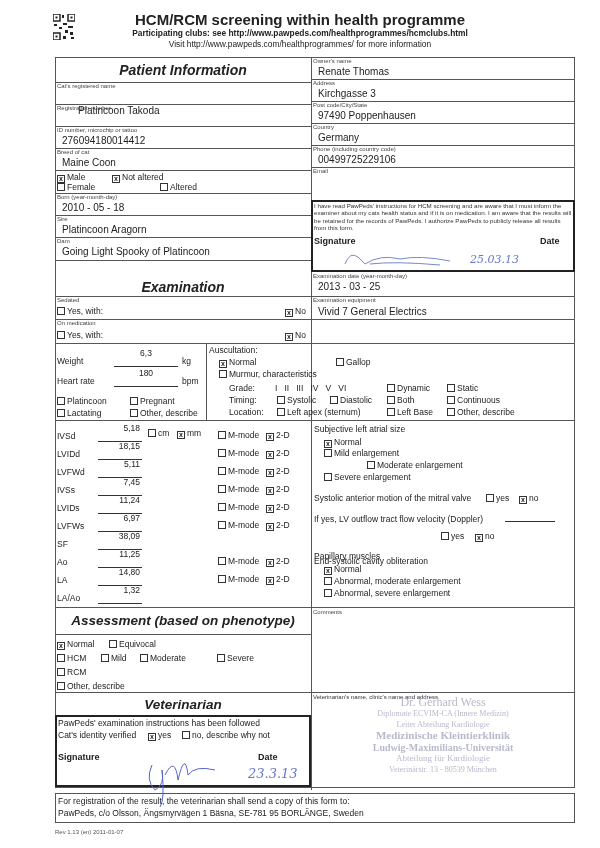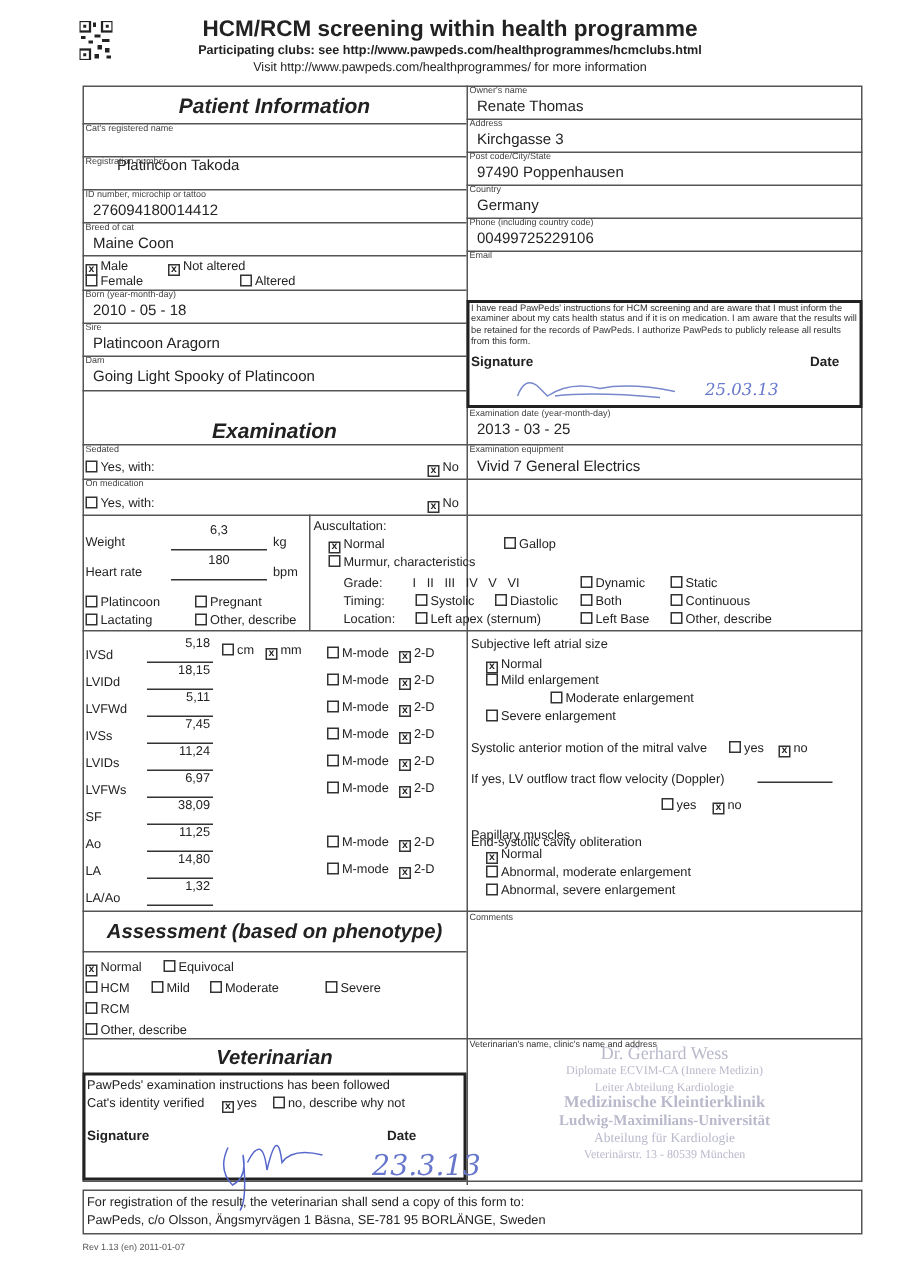--- a/index.html
+++ b/index.html
@@ -239,21 +239,21 @@
 <div class="box" style="left:55px;top:715px;width:256px;height:72px;border:2px solid #222;"></div>
 <div class="t" style="left:58px;top:718px;">PawPeds' examination instructions has been followed</div>
 <div class="t" style="left:58px;top:730px;">Cat's identity verified</div>
 <div class="t" style="left:148px;top:730px;"><span class="cb">x</span><span>yes</span></div>
 <div class="t" style="left:182px;top:730px;"><span class="cb"></span><span>no, describe why not</span></div>
 <div class="t" style="left:58px;top:752px;font-weight:bold;font-size:9px;">Signature</div>
 <div class="t" style="left:258px;top:752px;font-weight:bold;font-size:9px;">Date</div>
 <svg class="abs" style="left:140px;top:735px;width:80px;height:75px;" viewBox="0 0 80 75">
     <path d="M12 30 Q5 45 15 55 Q25 50 22 35 Q25 65 20 72 M25 40 Q35 20 38 45 Q45 15 48 40 Q55 30 75 35" stroke="#5566cc" fill="none" stroke-width="1"></path>
   </svg>
-<div class="sig" style="left:248px;top:766px;font-size:19px;">23.3.13</div>
+<div class="sig" style="left:248px;top:766px;font-size:13px;">23.3.13</div>
 <div class="lbl" style="left:313px;top:694px;color:#333;">Veterinarian's name, clinic's name and address</div>
 <div id="stamp" class="abs" style="left:311px;top:697px;width:264px;">
     <div class="stamp" style="position: relative; width: 264px; font-size: 12px; line-height: 11px;">Dr. Gerhard Wess</div>
     <div class="stamp" style="position: relative; width: 264px; font-size: 8px; line-height: 11.2px;">Diplomate ECVIM-CA (Innere Medizin)</div>
     <div class="stamp" style="position: relative; width: 264px; font-size: 8px; line-height: 11.2px;">Leiter Abteilung Kardiologie</div>
     <div class="stamp" style="position: relative; width: 264px; font-size: 11px; line-height: 11.2px; font-weight: bold;">Medizinische Kleintierklinik</div>
     <div class="stamp" style="position: relative; width: 264px; font-size: 10px; line-height: 11.2px; font-weight: bold;">Ludwig-Maximilians-Universität</div>
     <div class="stamp" style="position: relative; width: 264px; font-size: 9px; line-height: 11.2px;">Abteilung für Kardiologie</div>
     <div class="stamp" style="position: relative; width: 264px; font-size: 8px; line-height: 11.2px;">Veterinärstr. 13 - 80539 München</div>
   </div>

